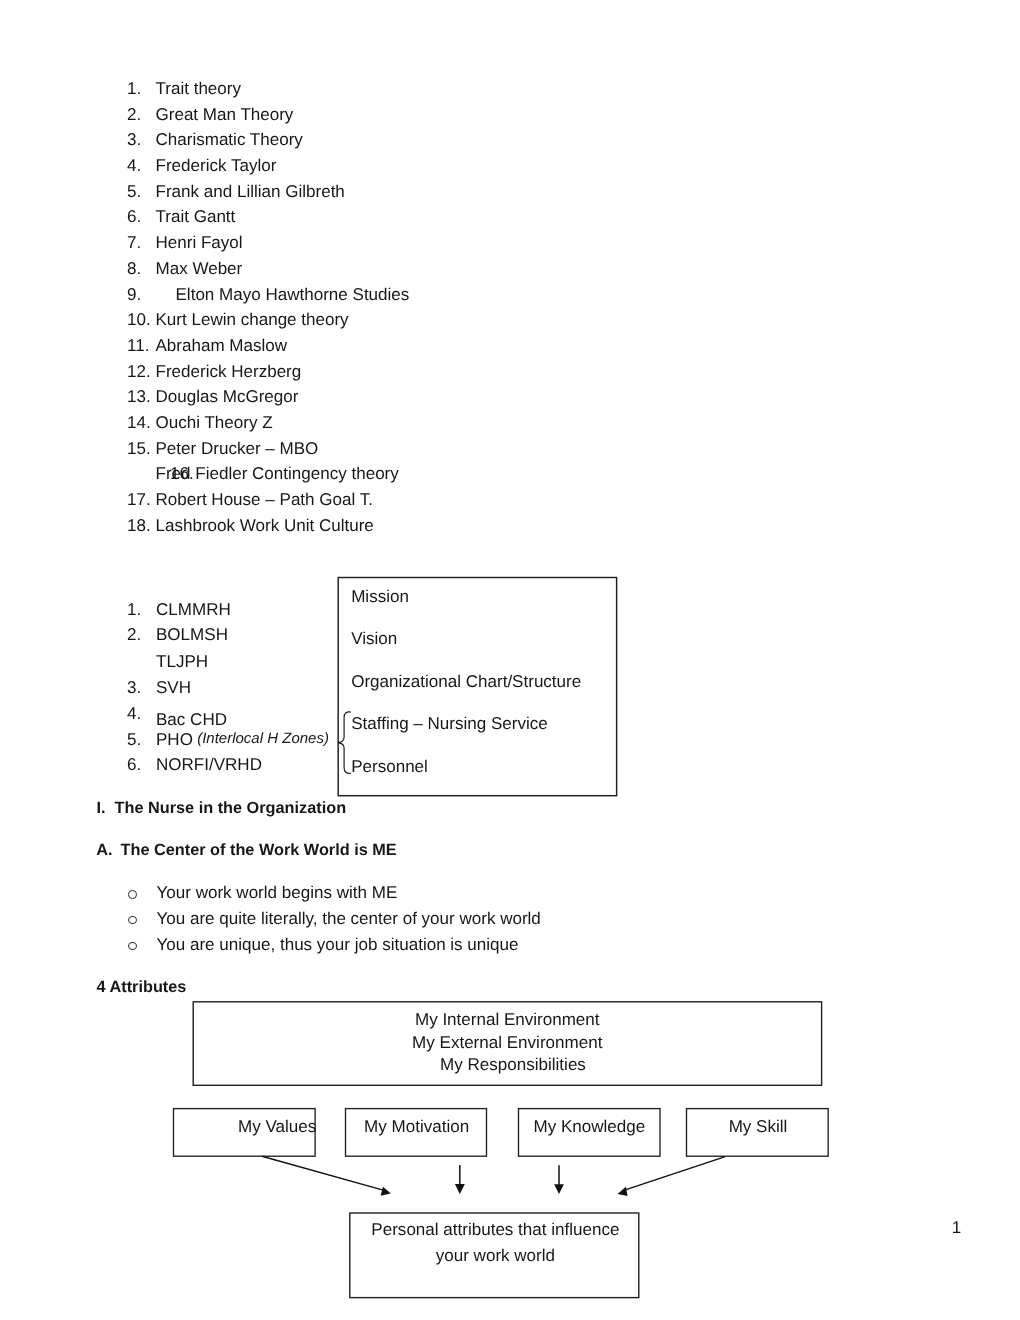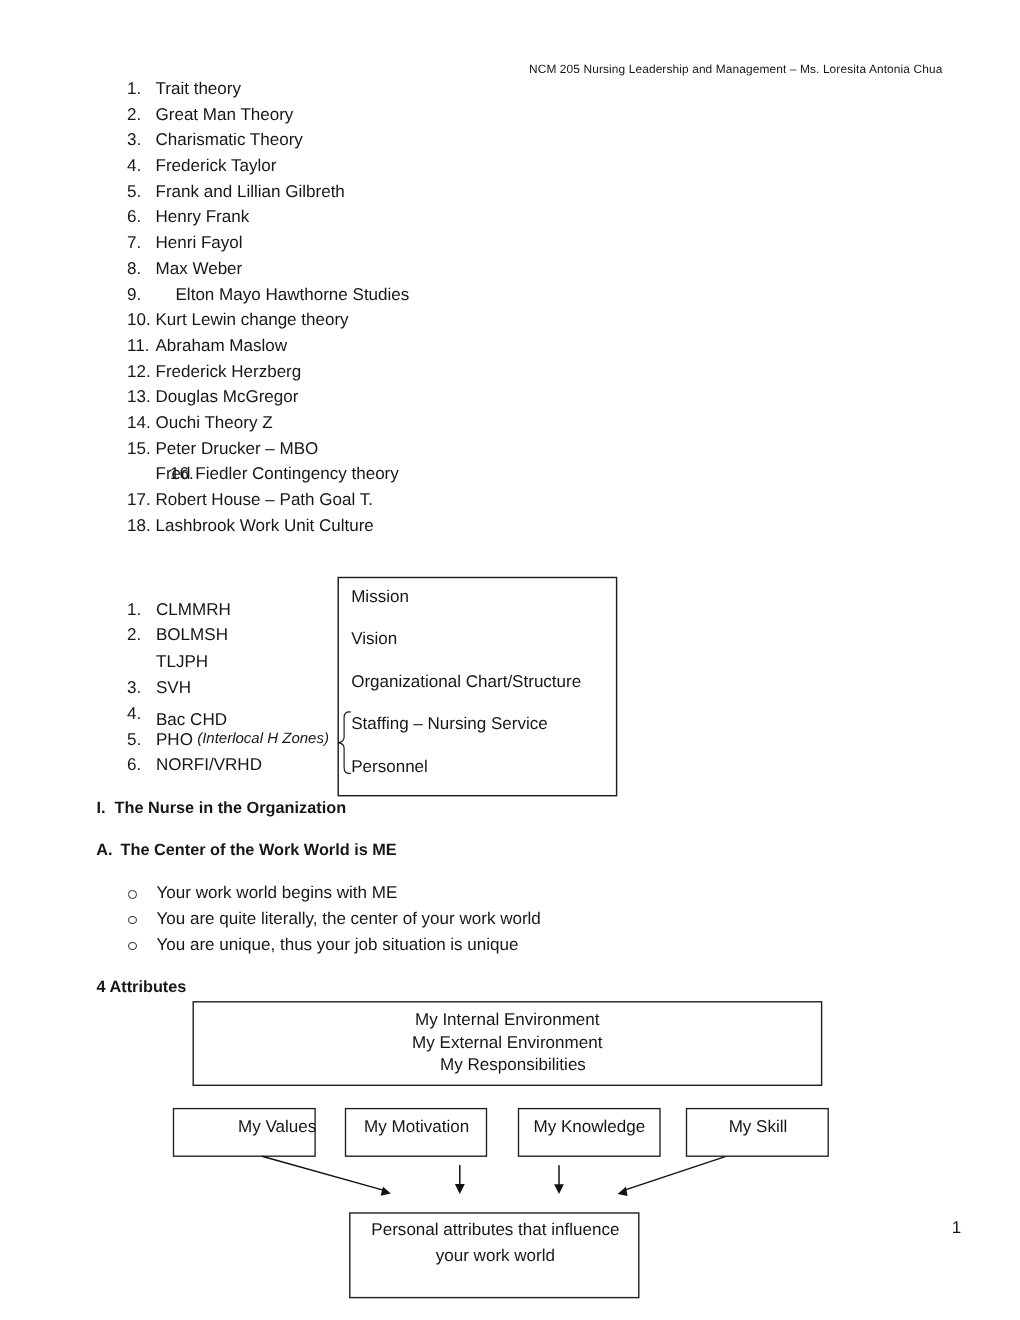--- a/index.html
+++ b/index.html
@@ -17,35 +17,34 @@
   .ctr{position:absolute;text-align:center;font-size:17.05px;white-space:nowrap;}
   .ring{position:absolute;width:8.6px;height:8.6px;border:1.25px solid #2b2b2b;
         border-radius:50%;box-sizing:border-box;}
   svg.lay{position:absolute;overflow:visible;}
 </style>
 </head>
 <body>
 
 <div class="page">
 
-  <div class="abs hdr" style="left:529px;top:61.5px;">NCM 205 Nursing Leadership and Management – Ms. Loresita Antonia Chua</div>
 
   <div>
     <div class="t17" style="left:127px;top:78.9px;">1.</div>
     <div class="t17" style="left:155.5px;top:78.9px;">Trait theory</div>
     <div class="t17" style="left:127px;top:104.6px;">2.</div>
     <div class="t17" style="left:155.5px;top:104.6px;">Great Man Theory</div>
     <div class="t17" style="left:127px;top:130.3px;">3.</div>
     <div class="t17" style="left:155.5px;top:130.3px;">Charismatic Theory</div>
     <div class="t17" style="left:127px;top:156.0px;">4.</div>
     <div class="t17" style="left:155.5px;top:156.0px;">Frederick Taylor</div>
     <div class="t17" style="left:127px;top:181.7px;">5.</div>
     <div class="t17" style="left:155.5px;top:181.7px;">Frank and Lillian Gilbreth</div>
     <div class="t17" style="left:127px;top:207.4px;">6.</div>
-    <div class="t17" style="left:155.5px;top:207.4px;">Henry Frank</div>
+    <div class="t17" style="left:155.5px;top:207.4px;">Trait Gantt</div>
     <div class="t17" style="left:127px;top:233.1px;">7.</div>
     <div class="t17" style="left:155.5px;top:233.1px;">Henri Fayol</div>
     <div class="t17" style="left:127px;top:258.8px;">8.</div>
     <div class="t17" style="left:155.5px;top:258.8px;">Max Weber</div>
     <div class="t17" style="left:127px;top:284.5px;">9.</div>
     <div class="t17" style="left:155.5px;top:284.5px;padding-left:20px;">Elton Mayo Hawthorne Studies</div>
     <div class="t17" style="left:127px;top:310.2px;">10.</div>
     <div class="t17" style="left:155.5px;top:310.2px;">Kurt Lewin change theory</div>
     <div class="t17" style="left:127px;top:335.9px;">11.</div>
     <div class="t17" style="left:155.5px;top:335.9px;">Abraham Maslow</div>

